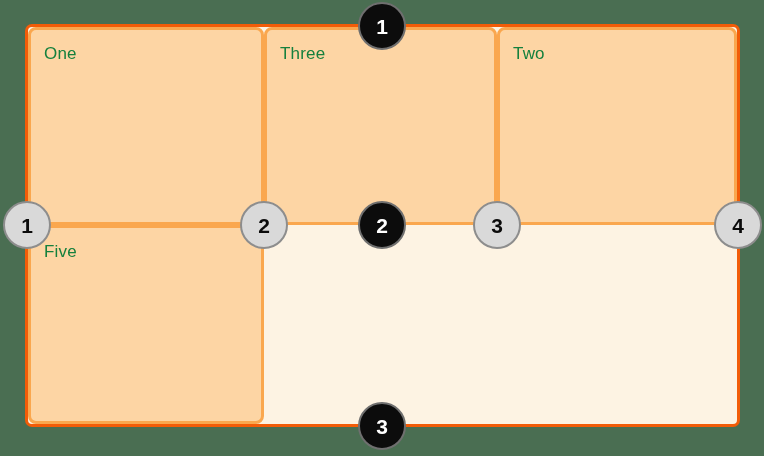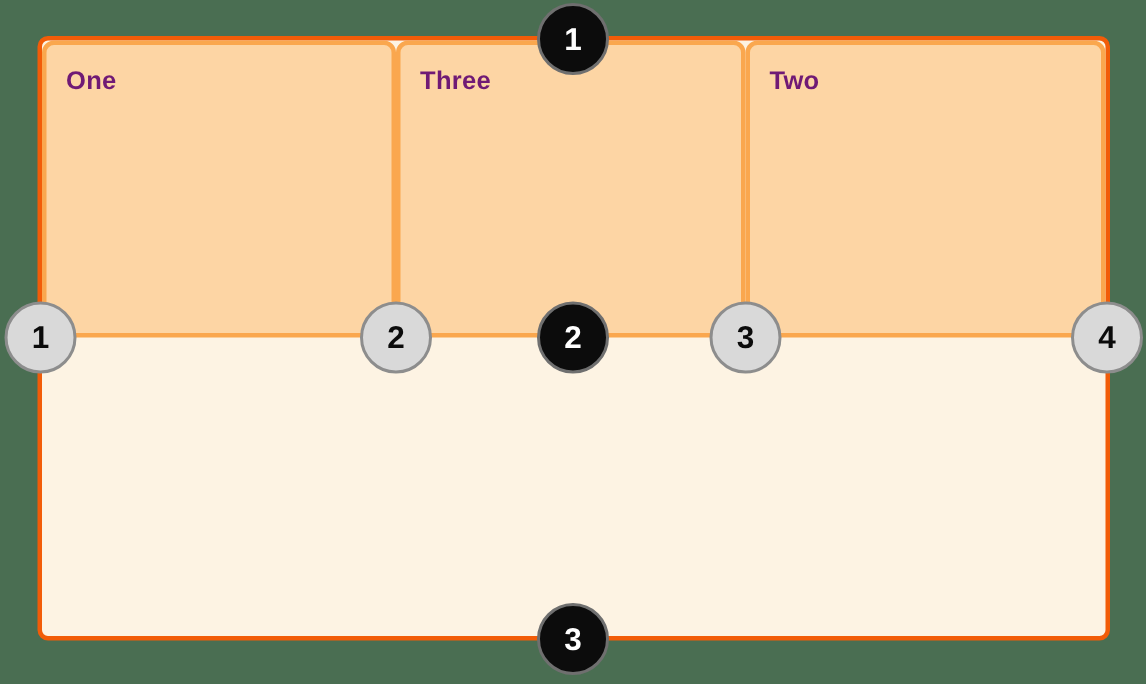--- a/index.html
+++ b/index.html
@@ -30,23 +30,23 @@
 
   .grid-cell {
     box-sizing: border-box;
     background: #fdd5a4;
     border: 3px solid #faa74e;
     border-radius: 8px;
     padding: 14px 13px;
   }
 
   .cell-label {
-    color: #701a75;
+    color: #15803d;
     font-size: 17px;
-    font-weight: 700;
+    font-weight: 400;
     letter-spacing: 0.2px;
   }
 
   .badge {
     position: absolute;
     width: 48px;
     height: 48px;
     box-sizing: border-box;
     border-radius: 50%;
     display: flex;
@@ -88,20 +88,23 @@
   <div class="grid-container">
     <div class="grid-cell">
       <span class="cell-label">One</span>
     </div>
     <div class="grid-cell">
       <span class="cell-label">Three</span>
     </div>
     <div class="grid-cell">
       <span class="cell-label">Two</span>
     </div>
+    <div class="grid-cell">
+      <span class="cell-label">Five</span>
+    </div>
   </div>
 
   <div class="badge row-line rb1">1</div>
   <div class="badge row-line rb2">2</div>
   <div class="badge row-line rb3">3</div>
 
   <div class="badge col-line cb1">1</div>
   <div class="badge col-line cb2">2</div>
   <div class="badge col-line cb3">3</div>
   <div class="badge col-line cb4">4</div>

